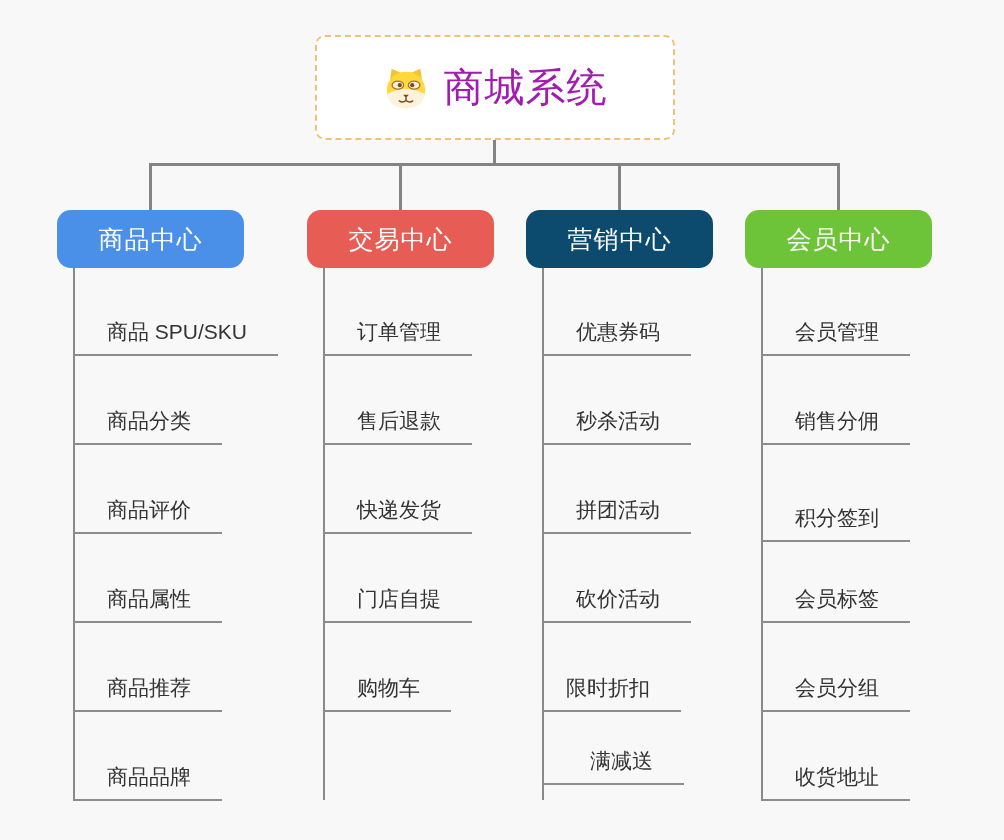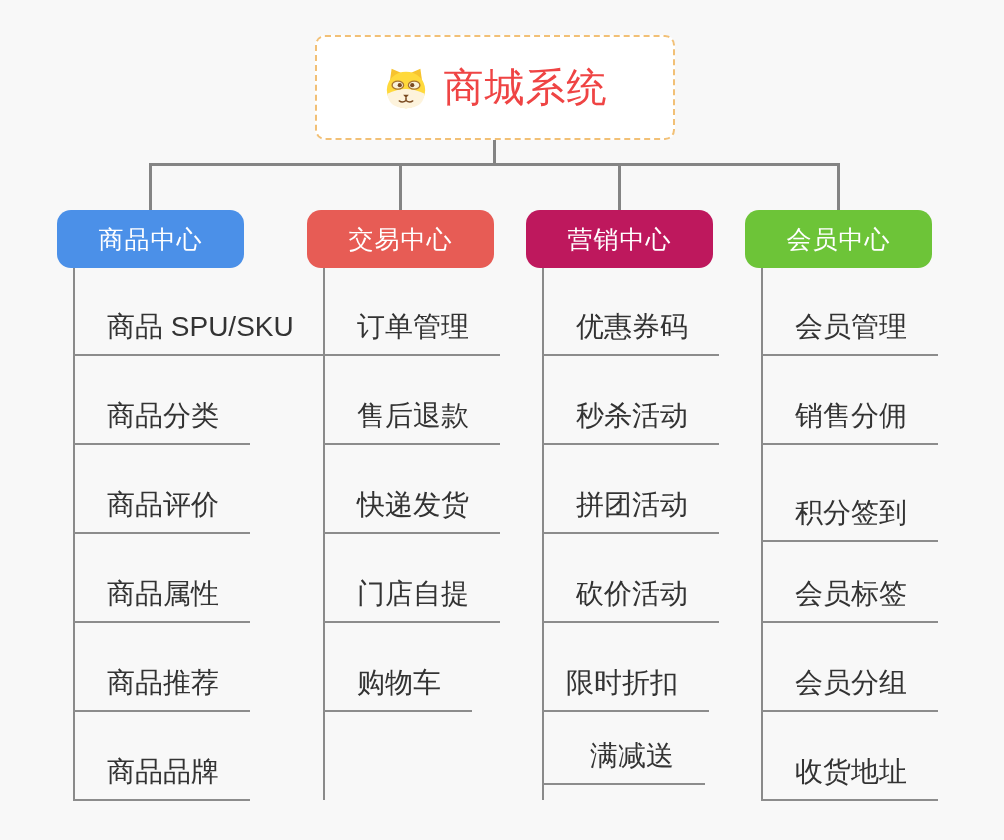--- a/index.html
+++ b/index.html
@@ -13,21 +13,21 @@
 
   
   .root-node{
     position:absolute;left:315px;top:35px;width:360px;height:105px;
     background:#ffffff;border:2px dashed #f2c076;border-radius:10px;
     box-sizing:border-box;
     display:flex;align-items:center;justify-content:center;gap:15px;
     cursor:default;
   }
   .root-title{
-    font-size:40px;color:#ef4444;letter-spacing:1px;white-space:nowrap;
+    font-size:40px;color:#a21caf;letter-spacing:1px;white-space:nowrap;
   }
   .dog{width:46px;height:46px;display:inline-block;}
 
   
   .conn{position:absolute;background:#848484;}
   .conn-stem{left:493px;top:140px;width:3px;height:25px;}
   .conn-bus{left:150px;top:163px;width:689px;height:3px;}
   .conn-drop{width:3px;top:163px;height:48px;}
 
   
@@ -36,21 +36,21 @@
     display:flex;align-items:center;justify-content:center;
     color:#ffffff;font-size:25px;letter-spacing:1px;cursor:default;
   }
 
   
   .col{position:absolute;top:268px;width:230px;height:532px;}
   .col-line{position:absolute;left:0;top:0;width:2px;height:532px;background:#8a8a8a;}
   .sub-item{
     position:absolute;left:0;transform:translateY(-100%);
     display:inline-block;white-space:nowrap;
-    font-size:28px;color:#333333;
+    font-size:21px;color:#333333;
     padding:0 31px 8px 34px;
     border-bottom:2px solid #8c8c8c;
     cursor:default;
   }
 </style>
 </head>
 <body>
 
 <div class="canvas">
 
@@ -98,21 +98,21 @@
         <span>交易中心</span>
       </div>
       <div class="col" style="left: 323px;">
         <div class="col-line"></div>
         <div class="sub-item" style="top: 88px;">订单管理</div>
         <div class="sub-item" style="top: 177px;">售后退款</div>
         <div class="sub-item" style="top: 266px;">快递发货</div>
         <div class="sub-item" style="top: 355px;">门店自提</div>
         <div class="sub-item" style="top: 444px;">购物车</div>
       </div>
-      <div class="branch-box" style="left: 526px; background: #be185d;">
+      <div class="branch-box" style="left: 526px; background: #0c4a6e;">
         <span>营销中心</span>
       </div>
       <div class="col" style="left: 542px;">
         <div class="col-line"></div>
         <div class="sub-item" style="top: 88px;">优惠券码</div>
         <div class="sub-item" style="top: 177px;">秒杀活动</div>
         <div class="sub-item" style="top: 266px;">拼团活动</div>
         <div class="sub-item" style="top: 355px;">砍价活动</div>
         <div class="sub-item" style="top: 444px; padding-left: 24px;">限时折扣</div>
         <div class="sub-item" style="top: 517px; padding-left: 48px;">满减送</div>

